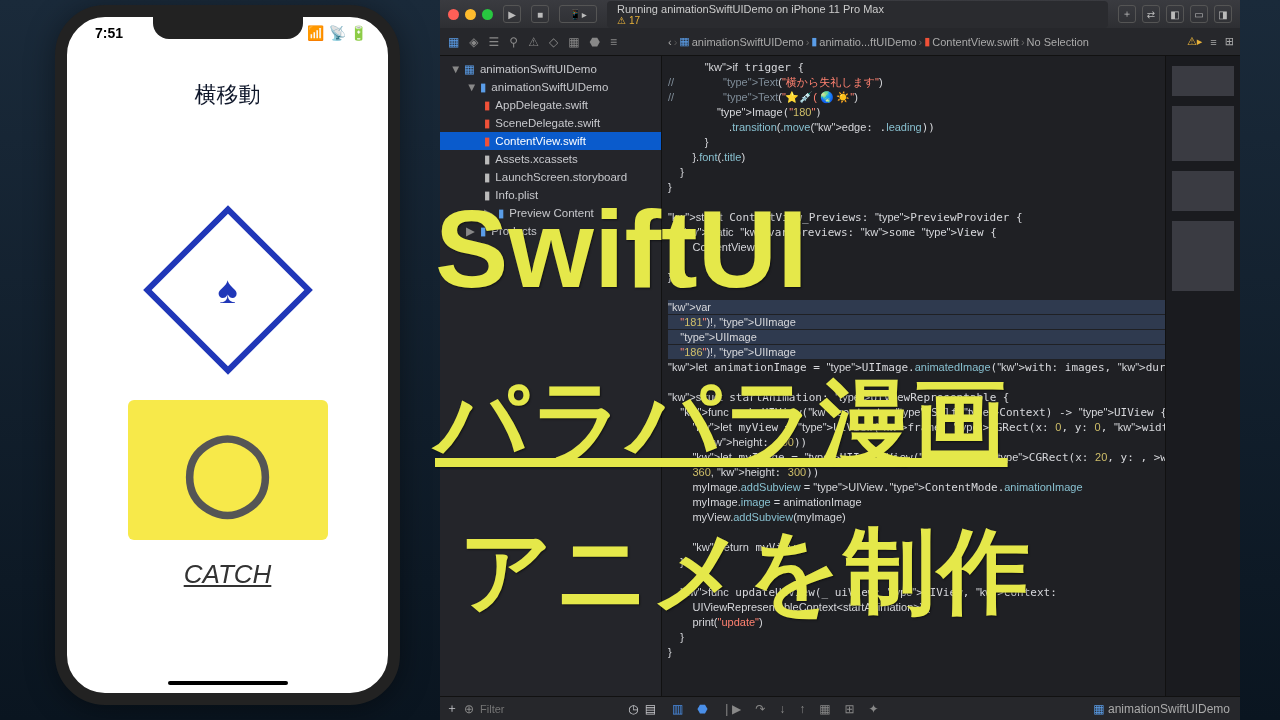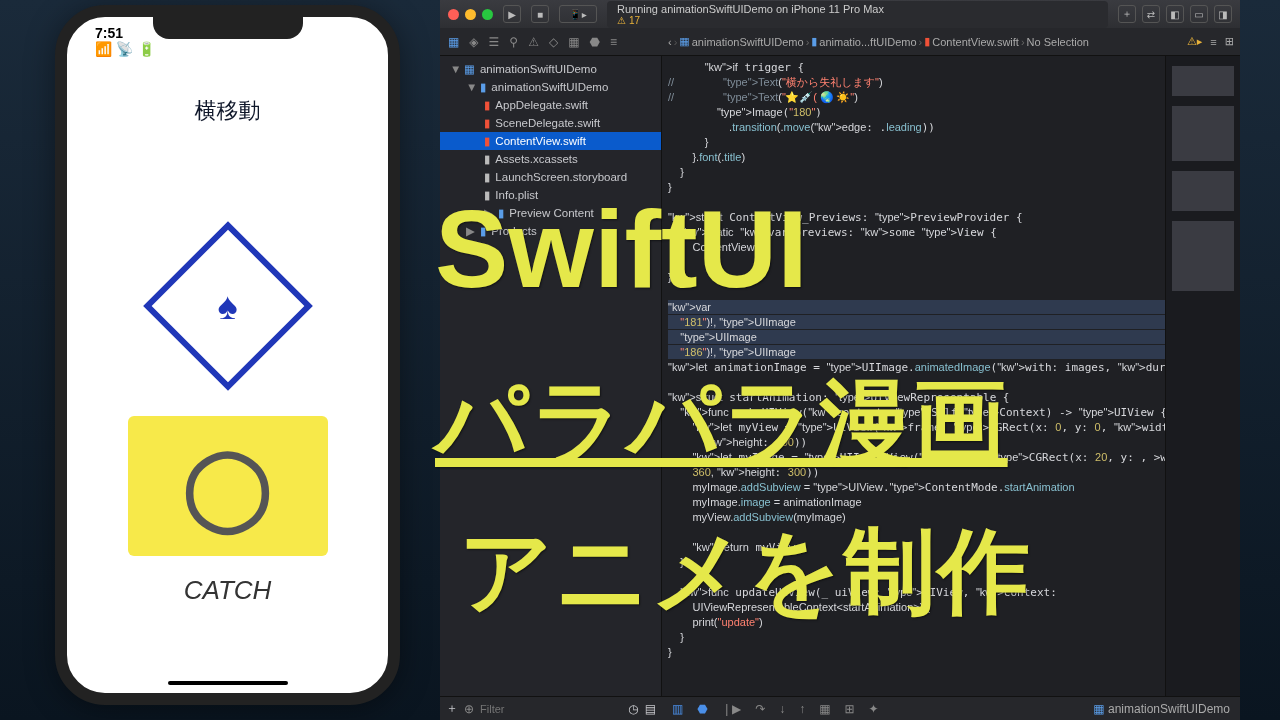--- a/index.html
+++ b/index.html
@@ -1,29 +1,29 @@
 <!DOCTYPE html>
 <html><head>
 <meta charset="utf-8">
 <style>
   * { box-sizing: border-box; margin: 0; padding: 0; font-family: -apple-system, BlinkMacSystemFont, "Helvetica Neue", sans-serif; }
   body { width: 1280px; height: 720px; background: linear-gradient(180deg, #1a2a3a 0%, #0a1520 100%); overflow: hidden; position: relative; }
 
   
   .simulator { position: absolute; left: 55px; top: 5px; width: 345px; height: 700px; background: #fff; border: 12px solid #222; border-radius: 50px; overflow: hidden; box-shadow: 0 4px 30px rgba(0,0,0,.4); }
   .notch { position: absolute; top: 0; left: 50%; transform: translateX(-50%); width: 150px; height: 22px; background: #222; border-radius: 0 0 16px 16px; z-index: 5; }
-  .statusbar { display: flex; justify-content: space-between; padding: 8px 20px 0 28px; font-size: 14px; font-weight: 600; flex-direction: column; }
+  .statusbar { display: flex; justify-content: space-between; padding: 8px 20px 0 28px; font-size: 14px; font-weight: 600; }
   .sb-icons { display: flex; gap: 4px; align-items: center; }
   .sim-title { text-align: center; color: #0f172a; font-size: 22px; margin-top: 39px; }
   .sim-content { display: flex; flex-direction: column; align-items: center; gap: 50px; padding-top: 120px; }
   .diamond { width: 120px; height: 120px; border: 6px solid #2037b8; transform: rotate(45deg); display: flex; align-items: center; justify-content: center; }
   .spade { transform: rotate(-45deg); font-size: 38px; color: #2037b8; }
   .mouse-box { width: 200px; height: 140px; background: #f7e94a; border-radius: 6px; display:flex; align-items:center; justify-content:center; }
   .mouse-shape { font-size: 80px; color: #555; font-weight: bold; }
-  .caption { font-family: "Brush Script MT", cursive; font-style: italic; font-size: 26px; color: #333; text-align: center; line-height: 1.1; margin-top: -30px; }
+  .caption { font-family: "Brush Script MT", cursive; font-style: italic; font-size: 26px; color: #333; text-align: center; line-height: 1.1; margin-top: -30px; text-decoration: underline; }
   .homebar { position:absolute; bottom:8px; left:50%; transform:translateX(-50%); width:120px; height:4px; background:#000; border-radius:3px; }
 
   
   .xcode { position: absolute; left: 440px; top: 0; width: 800px; height: 720px; background: #1e1f23; display: flex; flex-direction: column; color:#c7c8cc; font-size:12px; }
   .toolbar { height: 28px; background: linear-gradient(#3a3b40,#2e2f33); display:flex; align-items:center; padding:0 8px; gap:10px; }
   .traffic { display:flex; gap:6px; }
   .tl { width:11px; height:11px; border-radius:50%; }
   .red{background:#ff5f57}.yellow{background:#febc2e}.green{background:#28c840}
   .tb-btn { width:18px; height:18px; display:flex;align-items:center;justify-content:center;color:#bbb; border:1px solid #555; border-radius:3px; font-size:10px;}
   .scheme { background:#2a2b2f; border-radius:4px; padding:2px 10px; font-size:11px; color:#ccc; white-space:nowrap; overflow:hidden; text-overflow:ellipsis; flex:1;}
@@ -217,21 +217,21 @@
 <span class="sel-line">    <span class="&lt;span">"type"</span>&gt;UIImage</span>(&gt;named: )!, &gt;UIImage(&gt;named: )!, &gt;UIImage(&gt;named:
 <span class="sel-line">    <span class="str">"<span class="num">186</span>"</span>)!, <span class="&lt;span">"type"</span>&gt;UIImage</span>(&gt;named: )!]
 <span class=""><span class="&lt;span">"kw"</span>&gt;let</span> animationImage = <span class="&lt;span">"type"</span>&gt;UIImage.<span class="prop">animatedImage</span>(<span class="&lt;span">"kw"</span>&gt;with: images, <span class="&lt;span">"kw"</span>&gt;duration: )
 <span class=""></span>
 <span class=""><span class="&lt;span">"kw"</span>&gt;struct</span> startAnimation: <span class="&lt;span">"type"</span>&gt;UIViewRepresentable {
 <span class="">    <span class="&lt;span">"kw"</span>&gt;func</span> makeUIView(<span class="&lt;span">"kw"</span>&gt;context: <span class="&lt;span">"type"</span>&gt;Self.<span class="&lt;span">"type"</span>&gt;Context) -&gt; <span class="&lt;span">"type"</span>&gt;UIView {
 <span class="">        <span class="&lt;span">"kw"</span>&gt;let</span> myView = <span class="&lt;span">"type"</span>&gt;UIView(<span class="&lt;span">"kw"</span>&gt;frame: <span class="&lt;span">"type"</span>&gt;CGRect(x: <span class="num">0</span>, y: <span class="num">0</span>, <span class="&lt;span">"kw"</span>&gt;width: ,
 <span class="">            <span class="&lt;span">"kw"</span>&gt;height</span>: <span class="num">400</span>))
 <span class="">        <span class="&lt;span">"kw"</span>&gt;let</span> myImage = <span class="&lt;span">"type"</span>&gt;UIImageView(<span class="&lt;span">"kw"</span>&gt;frame: <span class="&lt;span">"type"</span>&gt;CGRect(x: <span class="num">20</span>, y: , &gt;width:
 <span class="">        <span class="num">360</span>, <span class="&lt;span">"kw"</span>&gt;height</span>: <span class="num">300</span>))
-<span class="">        myImage.<span class="prop">addSubview</span> = <span class="&lt;span">"type"</span>&gt;UIView</span>.<span class="&lt;span">"type"</span>&gt;ContentMode.<span class="prop">startAnimation</span>
+<span class="">        myImage.<span class="prop">addSubview</span> = <span class="&lt;span">"type"</span>&gt;UIView</span>.<span class="&lt;span">"type"</span>&gt;ContentMode.<span class="prop">animationImage</span>
 <span class="">        myImage.<span class="prop">image</span> = animationImage</span>
 <span class="">        myView.<span class="prop">addSubview</span>(myImage)</span>
 <span class=""></span>
 <span class="">        <span class="&lt;span">"kw"</span>&gt;return</span> myView
 <span class="">    }</span>
 <span class=""></span>
 <span class="">    <span class="&lt;span">"kw"</span>&gt;func</span> updateUIView(_ uiView: <span class="&lt;span">"type"</span>&gt;UIView, <span class="&lt;span">"kw"</span>&gt;context:
 <span class="">        UIViewRepresentableContext&lt;startAnimation&gt;) {</span>
 <span class="">        print(<span class="str">"update"</span>)</span>
 <span class="">    }</span>

